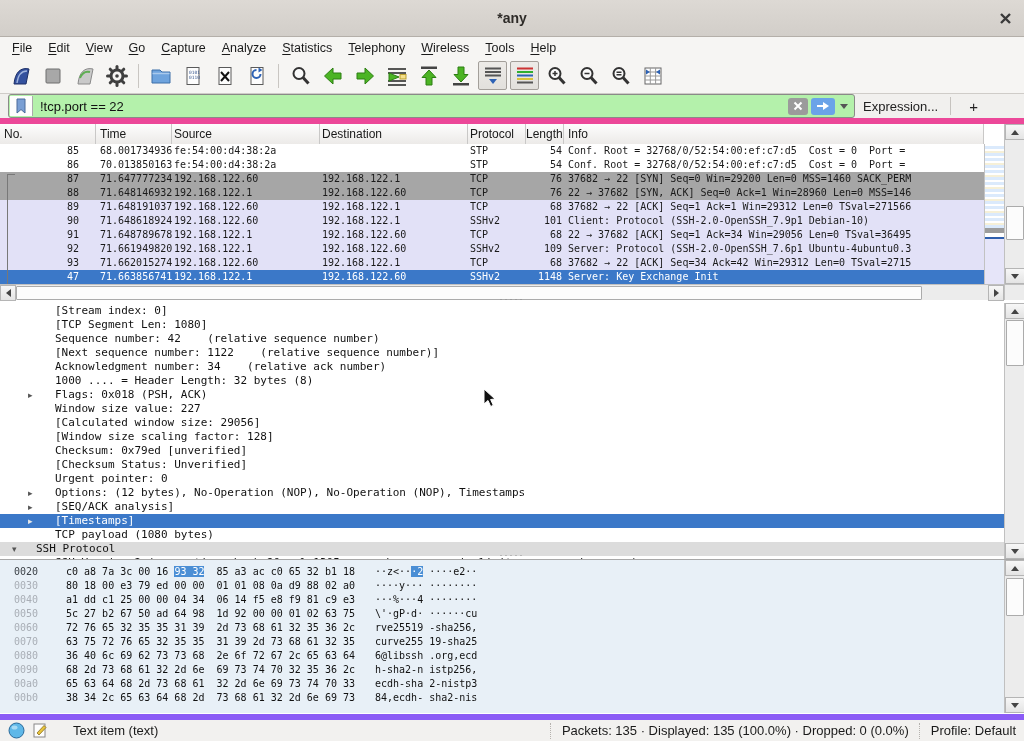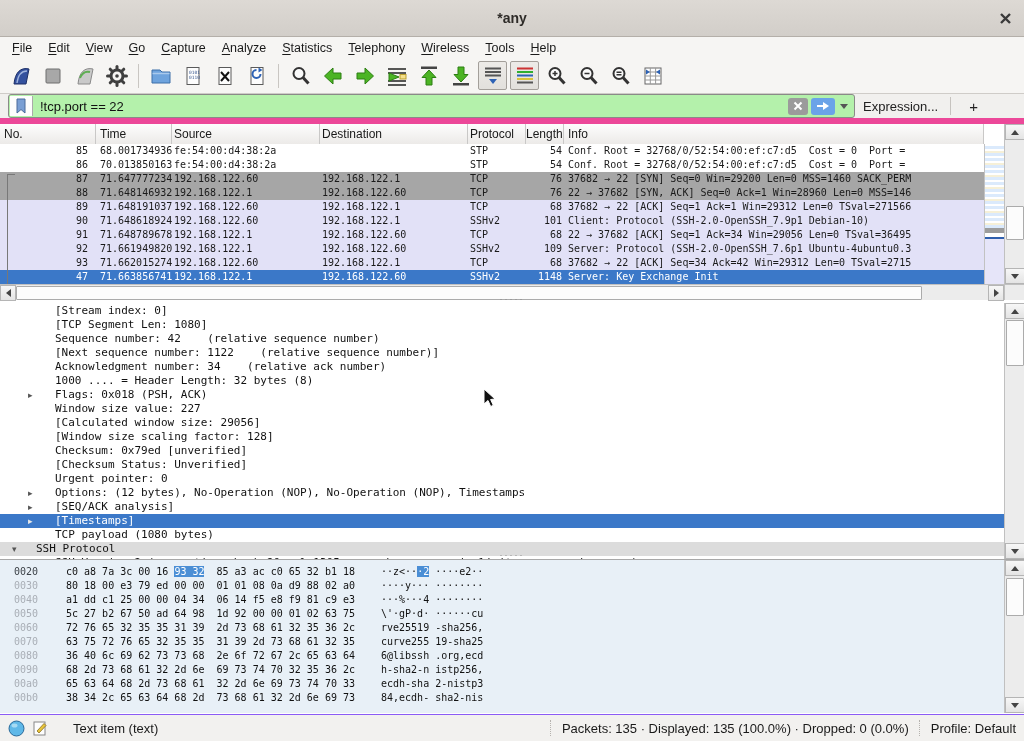--- a/index.html
+++ b/index.html
@@ -39,21 +39,21 @@
   .expr-label{font-size:13px;color:#222}
   .fsep{width:1px;height:18px;background:#c6c3bf;margin:0 4px}
   .plus-label{font-size:15px;color:#222;padding:0 6px}
   
   .plhead{left:0;top:124px;width:984px;height:20px;background:linear-gradient(#fdfdfd,#eceae8);
           border-bottom:1px solid #b9b8b7;display:flex;font-size:12px;line-height:20px;overflow:hidden}
   .plhead>div{border-right:1px solid #c9c8c7;box-sizing:border-box;overflow:hidden;white-space:nowrap}
   .plrows{left:0;top:144px;width:984px;height:140px;overflow:hidden;background:#22c55e}
   .plrow{display:flex;height:14px;line-height:14px;font-family:"DejaVu Sans Mono","Liberation Mono",monospace;
          font-size:10px;white-space:pre;overflow:hidden}
-  .c-no{width:96px;text-align:right;padding-right:8px;box-sizing:border-box;flex:none}
+  .c-no{width:96px;text-align:right;padding-right:17px;box-sizing:border-box;flex:none}
   .c-time{width:76px;padding-left:4px;box-sizing:border-box;flex:none}
   .c-src{width:148px;padding-left:2px;box-sizing:border-box;flex:none}
   .c-dst{width:148px;padding-left:2px;box-sizing:border-box;flex:none}
   .c-proto{width:58px;padding-left:2px;box-sizing:border-box;flex:none}
   .c-len{width:38px;text-align:right;padding-right:2px;box-sizing:border-box;flex:none}
   .c-info{flex:1;padding-left:4px;box-sizing:border-box;overflow:hidden}
   .plhead .c-no{text-align:left;padding-left:4px}
   .rw{background:#ffffff}
   .rg{background:#a6a6a6}
   .rl{background:#e2e1f7}
@@ -88,24 +88,24 @@
   .dline.band{background:#dcdcdc}
   .sepline{left:0;top:559px;width:1024px;height:1px;background:#a8a8a8}
   
   .hexpane{left:0;top:560px;width:1004px;height:153px;background:#e8f0f7;overflow:hidden;padding-top:5px;box-sizing:border-box}
   .offcol{left:2px;top:560px;width:46px;height:153px;background:#f3f5f7;border-right:1px solid #dfe3e7}
   .hrow{display:flex;height:14px;line-height:14px;font-family:"DejaVu Sans Mono","Liberation Mono",monospace;
         font-size:10px;white-space:pre}
   .off{width:48px;padding-left:14px;box-sizing:border-box;color:#a9aeb6;flex:none}
   .off.dark{color:#3c4248}
   .hx{margin-left:18px;color:#111}
-  .asc{margin-left:26px;color:#111}
+  .asc{margin-left:20px;color:#111}
   .hl{background:#4a8ed5;color:#fff}
   
-  .statusbar{left:0;top:714px;width:1024px;height:27px;background:#f2f1ef;border-top:1px solid #8b5cf6;
+  .statusbar{left:0;top:714px;width:1024px;height:27px;background:#f2f1ef;border-top:6px solid #8b5cf6;
              display:flex;align-items:center;font-size:13px;box-sizing:border-box;padding:0 8px}
   .status-left{display:flex;align-items:center;gap:7px}
   .status-help{margin-left:18px;color:#1a1a1a}
   .spacer{flex:1}
   .sb-sep{width:1px;height:16px;border-left:1px dotted #b5b2ae;margin:0 10px}
   svg{display:block}
 </style>
 </head>
 <body>
 

